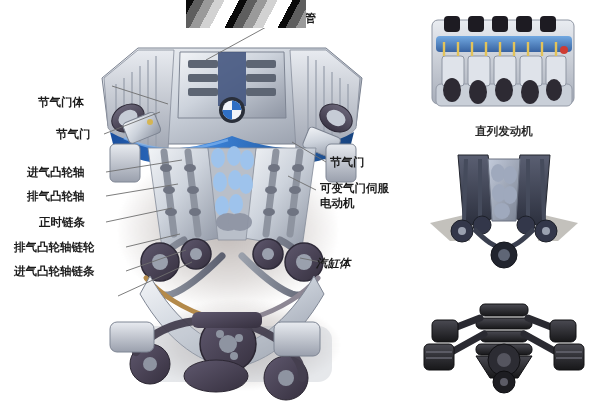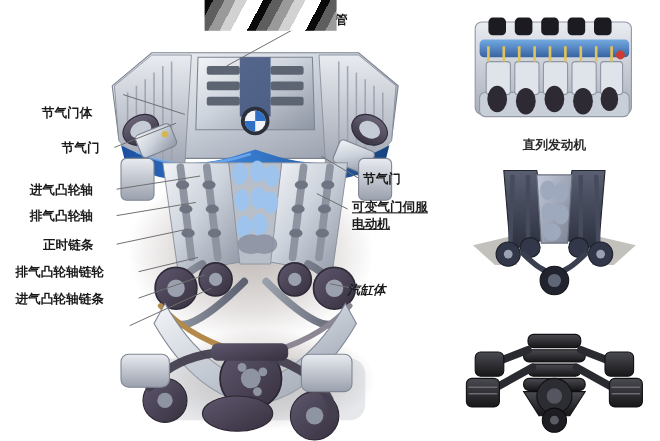--- a/index.html
+++ b/index.html
@@ -33,21 +33,21 @@
   }
 
   
   .lbl{
     position:absolute;z-index:30;
     font-size:11.5px;line-height:14px;color:#1a1a1a;
     font-weight:600;white-space:nowrap;
     font-family:"DejaVu Sans","Liberation Sans",sans-serif;
   }
   .lbl.r{text-align:left;}
-  .lbl.two{white-space:normal;width:70px;line-height:15px;text-decoration:underline;}
+  .lbl.two{white-space:normal;width:70px;line-height:15px;}
   .panel-cap{
     position:absolute;z-index:30;
     font-size:11.5px;color:#2a2a2a;font-weight:600;
     text-align:center;white-space:nowrap;
   }
 
   
   .leaders{position:absolute;left:0;top:0;width:600px;height:401px;z-index:25;}
 
   

